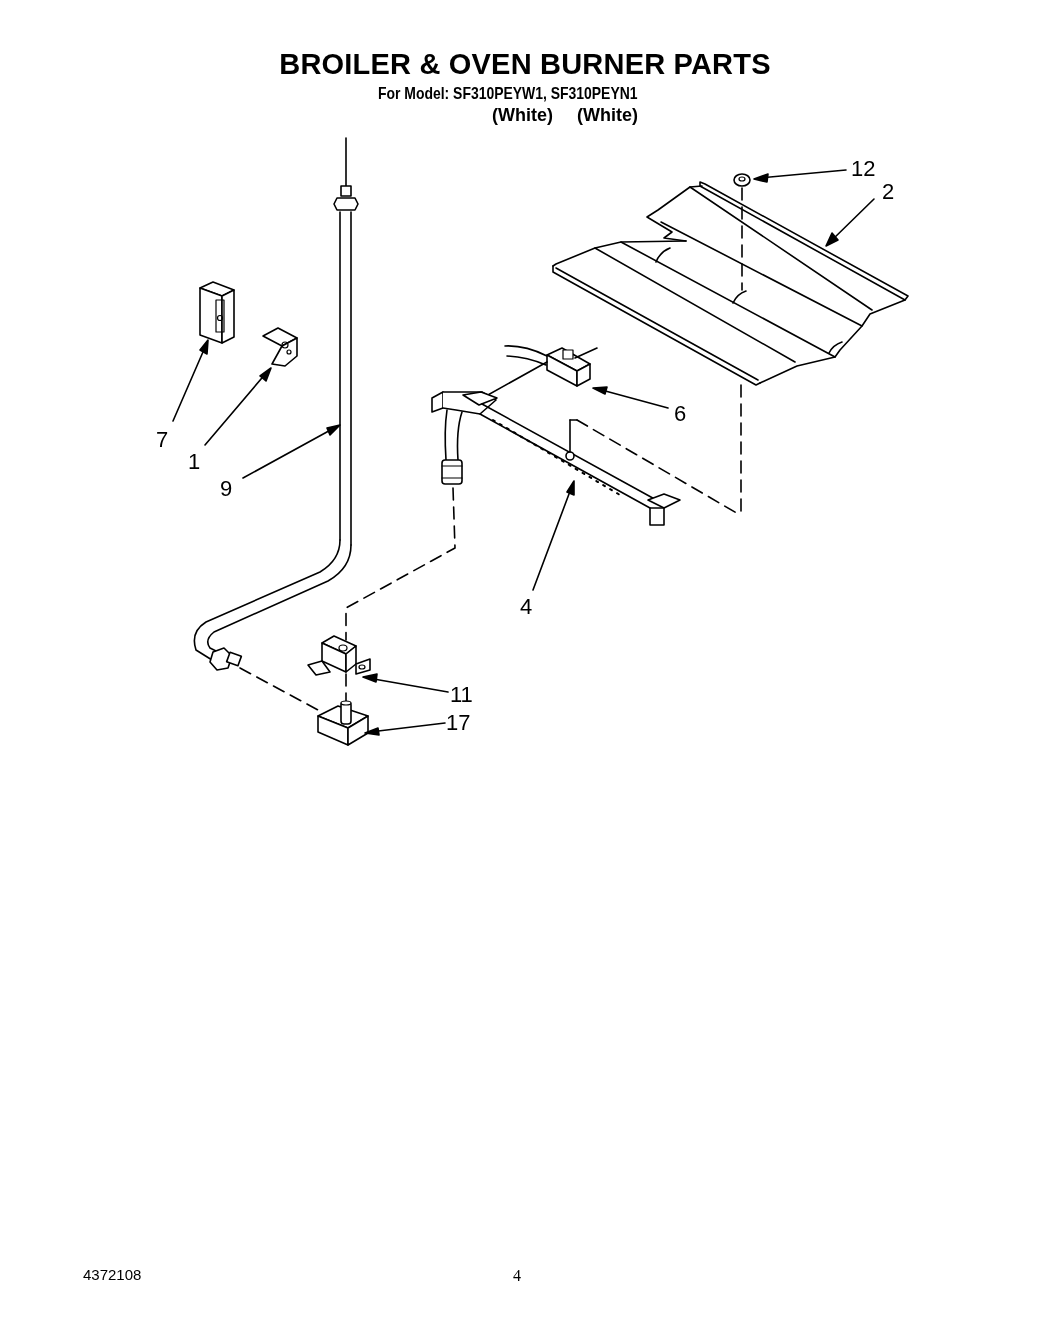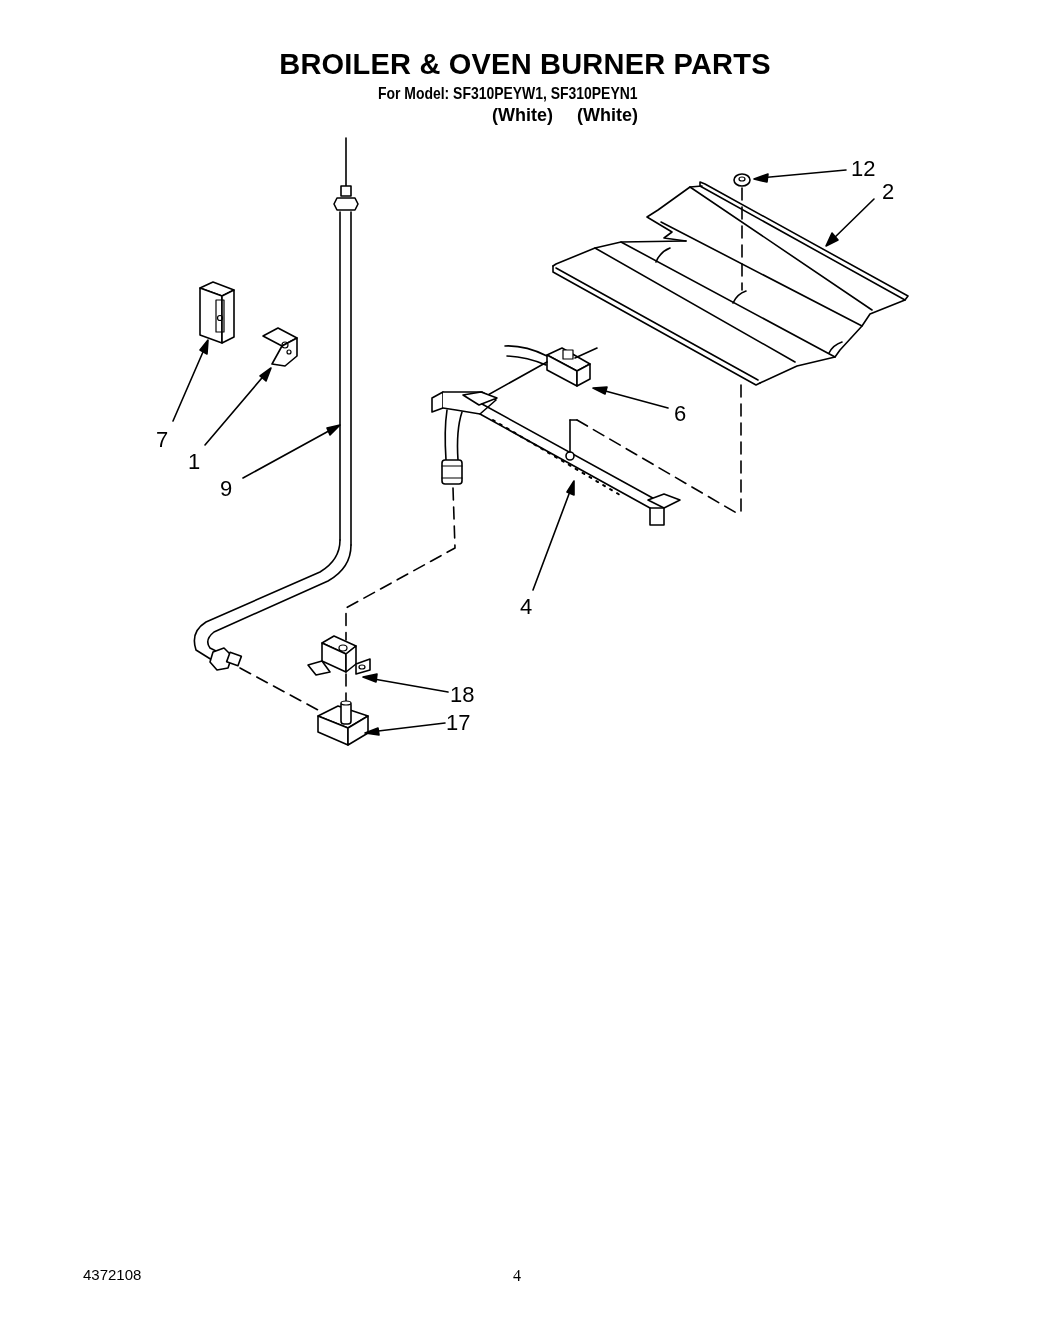--- a/index.html
+++ b/index.html
@@ -180,17 +180,17 @@
   </g>
 </svg>
 
 <div class="callout" style="left:851px; top:158px;text-align:right;">12</div>
 <div class="callout" style="left:882px; top:181px;">2</div>
 <div class="callout" style="left:156px; top:429px;">7</div>
 <div class="callout" style="left:188px; top:451px;">1</div>
 <div class="callout" style="left:220px; top:478px;">9</div>
 <div class="callout" style="left:674px; top:403px;">6</div>
 <div class="callout" style="left:520px; top:596px;">4</div>
-<div class="callout" style="left:450px; top:684px;">18</div>
+<div class="callout" style="left:450px; top:684px;">11</div>
 <div class="callout" style="left:446px; top:712px;">17</div>
 
 <div class="footer-left">4372108</div>
 <div class="footer-page">4</div>
 
 </body></html>

